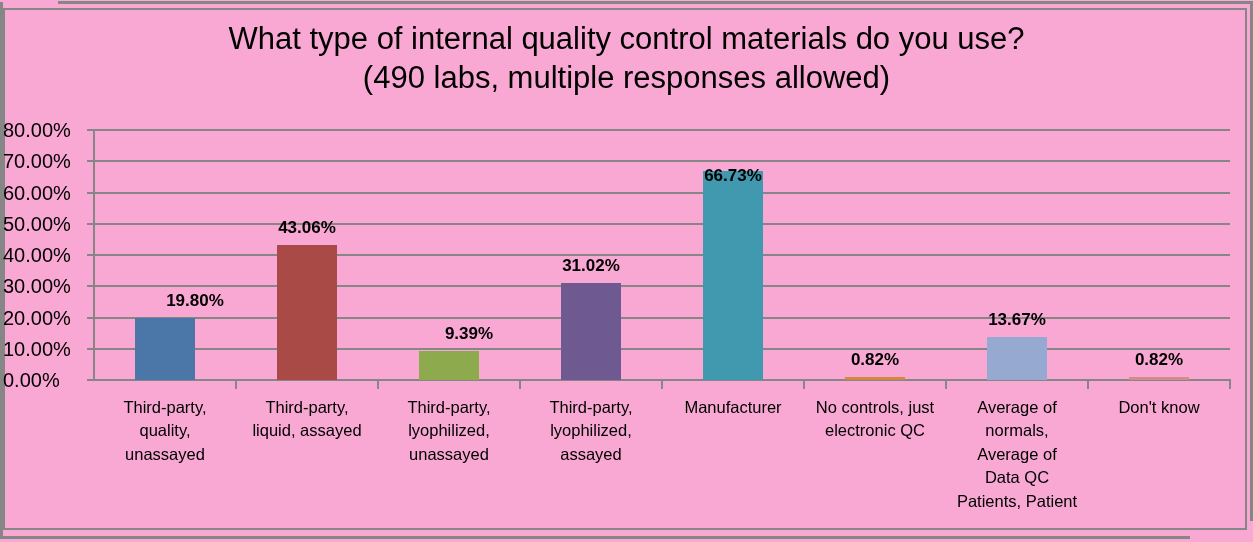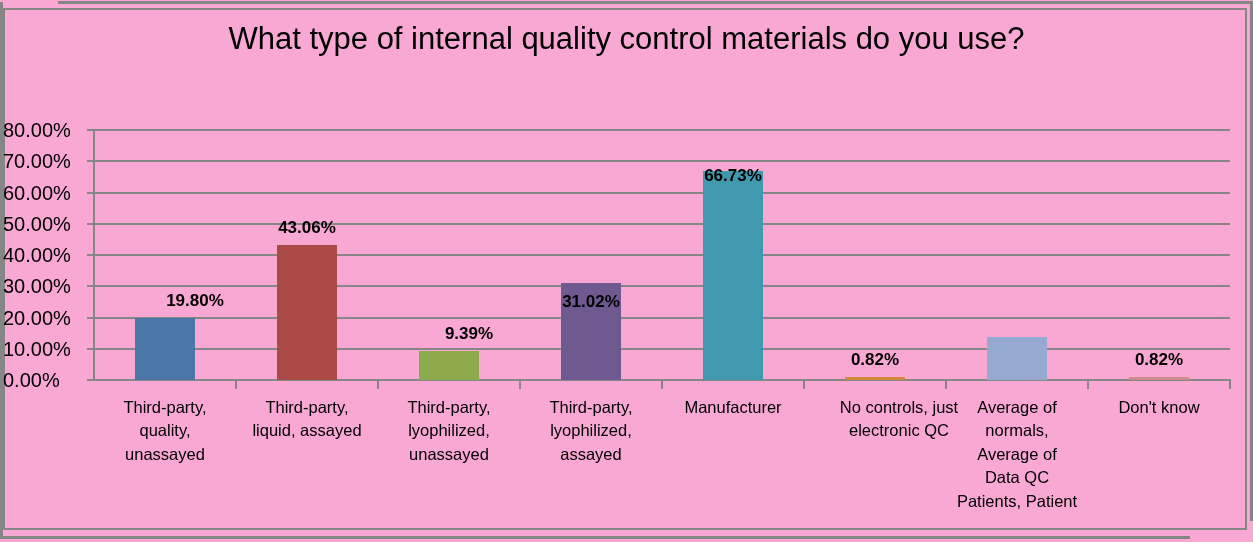--- a/index.html
+++ b/index.html
@@ -163,20 +163,21 @@
 <div id="chart-root">
 
   <div class="frame-left-strip"></div>
   <div class="frame-top-strip"></div>
   <div class="frame-right-strip"></div>
   <div class="frame-bottom-strip"></div>
   <div class="frame-outer"></div>
 
   <div class="chart-title">
     <span>What type of internal quality control materials do you use?</span>
+    <span class="line2">(490 labs, multiple responses allowed)</span>
   </div>
 
   <div id="y-axis-labels">
       <div class="tick-y" style="top: 129px; background: rgb(134, 134, 134);"></div>
       <div class="ylabel" style="top: 119px;">80.00%</div>
       <div class="tick-y" style="top: 160.25px; background: rgb(134, 134, 134);"></div>
       <div class="ylabel" style="top: 150.25px;">70.00%</div>
       <div class="tick-y" style="top: 191.5px; background: rgb(134, 134, 134);"></div>
       <div class="ylabel" style="top: 181.5px;">60.00%</div>
       <div class="tick-y" style="top: 222.75px; background: rgb(134, 134, 134);"></div>
@@ -235,21 +236,21 @@
       <div class="catlabel" style="left: 524px; width: 134px;">
         <div>Third-party,</div>
         <div>lyophilized,</div>
         <div>assayed</div>
       </div>
       <div class="cat-tick" style="left: 661px; background: rgb(134, 134, 134);"></div>
       <div class="catlabel" style="left: 666px; width: 134px;">
         <div>Manufacturer</div>
       </div>
       <div class="cat-tick" style="left: 803px; background: rgb(134, 134, 134);"></div>
-      <div class="catlabel" style="left: 832px; width: 134px;">
+      <div class="catlabel" style="left: 808px; width: 134px;">
         <div>No controls, just</div>
         <div>electronic QC</div>
       </div>
       <div class="cat-tick" style="left: 945px; background: rgb(134, 134, 134);"></div>
       <div class="catlabel" style="left: 950px; width: 134px;">
         <div>Average of</div>
         <div>normals,</div>
         <div>Average of</div>
         <div>Data QC</div>
         <div>Patients, Patient</div>
@@ -257,17 +258,18 @@
       <div class="cat-tick" style="left: 1087px; background: rgb(134, 134, 134);"></div>
       <div class="catlabel" style="left: 1092px; width: 134px;">
         <div>Don't know</div>
       </div>
       <div class="cat-tick" style="left: 1229px; background: rgb(134, 134, 134);"></div>
     </div>
 
 <div class="bar-label" style="left: 95px; width: 140px; top: 291.125px; margin-left: 30px;">19.80%</div>
     <div class="bar-label" style="left: 237px; width: 140px; top: 218.438px;">43.06%</div>
     <div class="bar-label" style="left: 399px; width: 140px; top: 323.656px;">9.39%</div>
-    <div class="bar-label" style="left: 521px; width: 140px; top: 256.062px; margin-top: 36px;">31.02%</div>
+    <div class="bar-label" style="left: 521px; width: 140px; top: 256.062px;">31.02%</div>
     <div class="bar-label" style="left: 663px; width: 140px; top: 144.469px; margin-top: 22px;">66.73%</div>
     <div class="bar-label" style="left: 805px; width: 140px; top: 350.438px;">0.82%</div>
+    <div class="bar-label" style="left: 947px; width: 140px; top: 310.281px;">13.67%</div>
     <div class="bar-label" style="left: 1089px; width: 140px; top: 350.438px;">0.82%</div>
   </div>
 
 </body></html>

